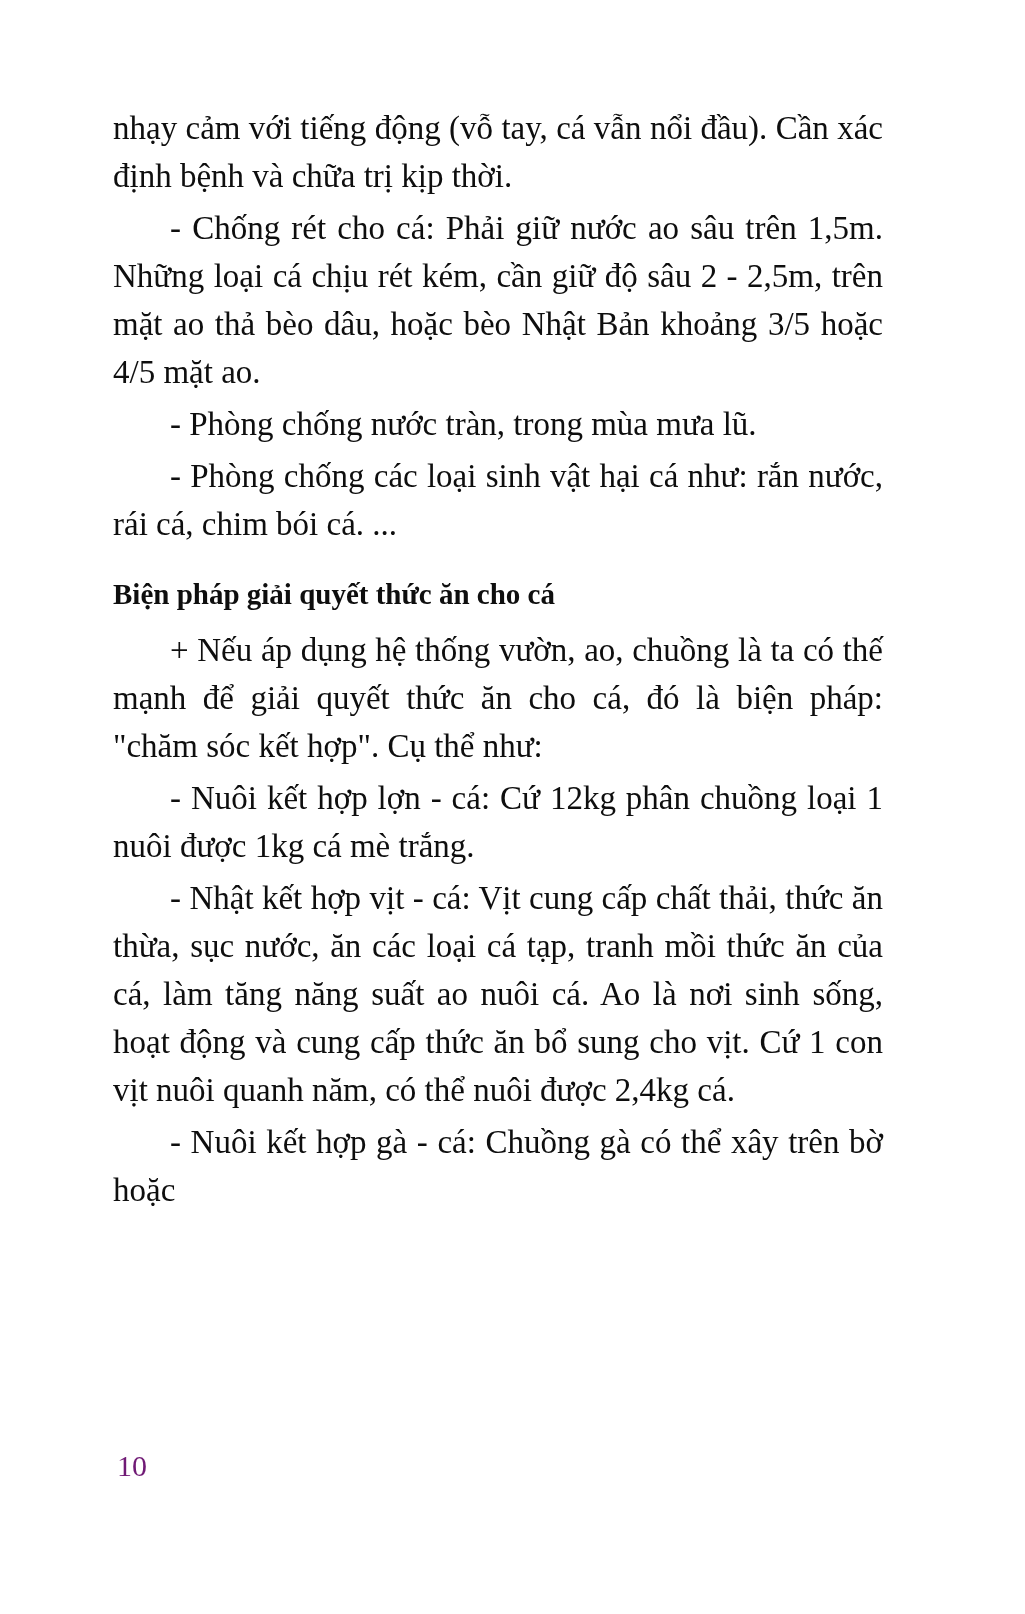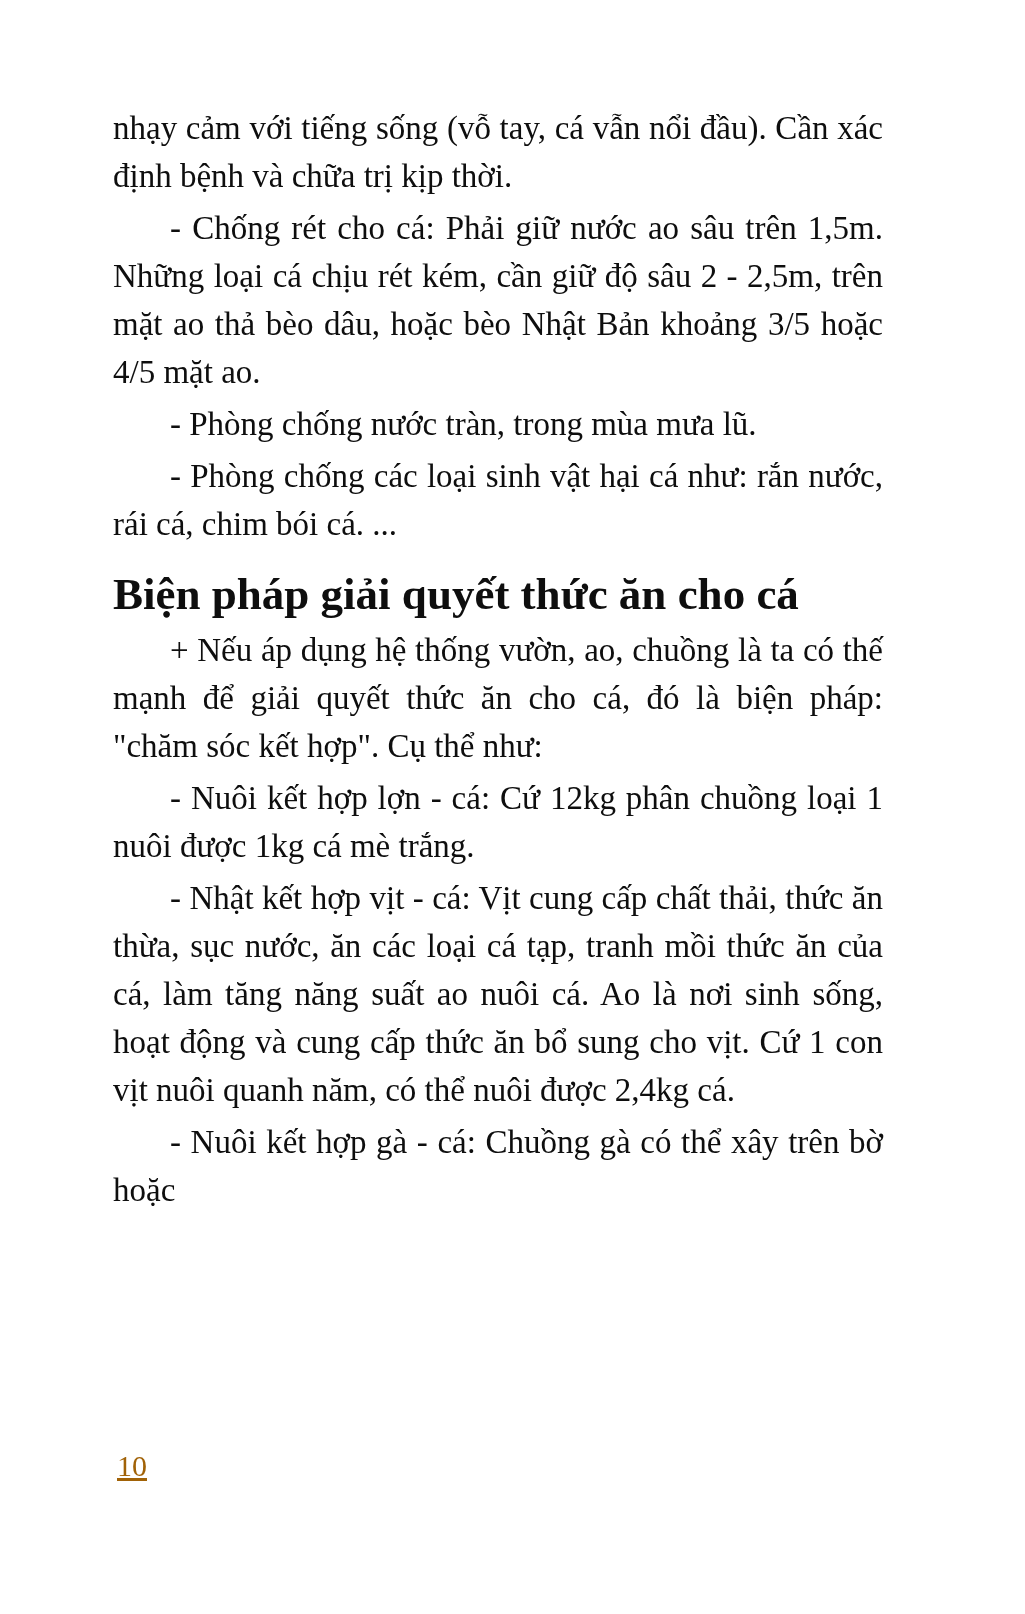--- a/index.html
+++ b/index.html
@@ -32,46 +32,45 @@
   }
   .content p {
     margin: 0 0 4px 0;
     text-indent: 57px;
     text-align: justify;
   }
   .content p.continuation {
     text-indent: 0;
   }
   .content h2 {
-    font-size: 45px;
+    font-size: 29px;
     line-height: 48px;
     font-weight: 700;
     margin: 22px 0 8px 0;
     text-indent: 0;
     text-align: left;
   }
   .content .it {
   }
   .page-number {
     position: absolute;
     left: 117px;
     top: 1448px;
     font-size: 30px;
     line-height: 36px;
     font-family: "Liberation Serif", serif;
-    color: #a16207;
-    text-decoration: underline;
+    color: #701a75;
   }
 </style>
 </head>
 <body>
 
 <div class="page">
   <div class="content">
-      <p class="continuation"><span>nhạy cảm với tiếng sống (vỗ tay, cá vẫn nổi đầu). Cần xác định bệnh và chữa trị kịp thời.</span></p>
+      <p class="continuation"><span>nhạy cảm với tiếng động (vỗ tay, cá vẫn nổi đầu). Cần xác định bệnh và chữa trị kịp thời.</span></p>
       <p><span>- Chống rét cho cá: Phải giữ nước ao sâu trên 1,5m. Những loại cá chịu rét kém, cần giữ độ sâu 2 - 2,5m, trên mặt ao thả bèo dâu, hoặc bèo Nhật Bản khoảng 3/5 hoặc 4/5 mặt ao.</span></p>
       <p><span>- Phòng chống nước tràn, trong mùa mưa lũ.</span></p>
       <p><span>- Phòng chống các loại sinh vật hại cá như: rắn nước, rái cá, chim bói cá. ...</span></p>
       <h2><span>Biện pháp giải quyết thức ăn cho cá</span></h2>
       <p><span>+ Nếu áp dụng hệ thống vườn, ao, chuồng là ta có thế mạnh để giải quyết thức ăn cho cá, đó là biện pháp: "chăm sóc kết hợp". Cụ thể như:</span></p>
       <p><span>- </span><span class="it">Nuôi kết hợp lợn - cá:</span><span> Cứ 12kg phân chuồng loại 1 nuôi được 1kg cá mè trắng.</span></p>
       <p><span>- </span><span class="it">Nhật kết hợp vịt - cá:</span><span> Vịt cung cấp chất thải, thức ăn thừa, sục nước, ăn các loại cá tạp, tranh mồi thức ăn của cá, làm tăng năng suất ao nuôi cá. Ao là nơi sinh sống, hoạt động và cung cấp thức ăn bổ sung cho vịt. Cứ 1 con vịt nuôi quanh năm, có thể nuôi được 2,4kg cá.</span></p>
       <p><span>- </span><span class="it">Nuôi kết hợp gà - cá:</span><span> Chuồng gà có thể xây trên bờ hoặc</span></p>
     </div>
   <div class="page-number">10</div>

